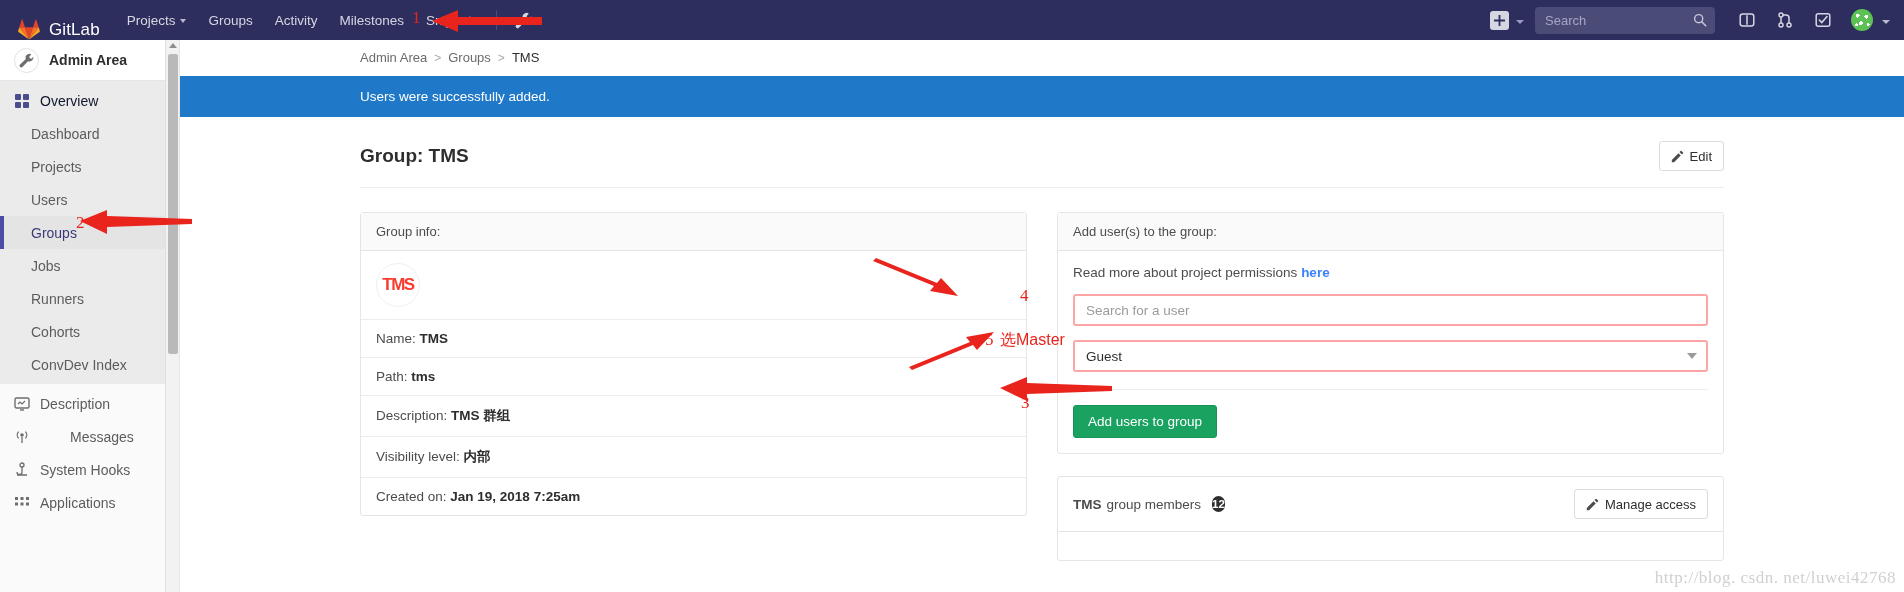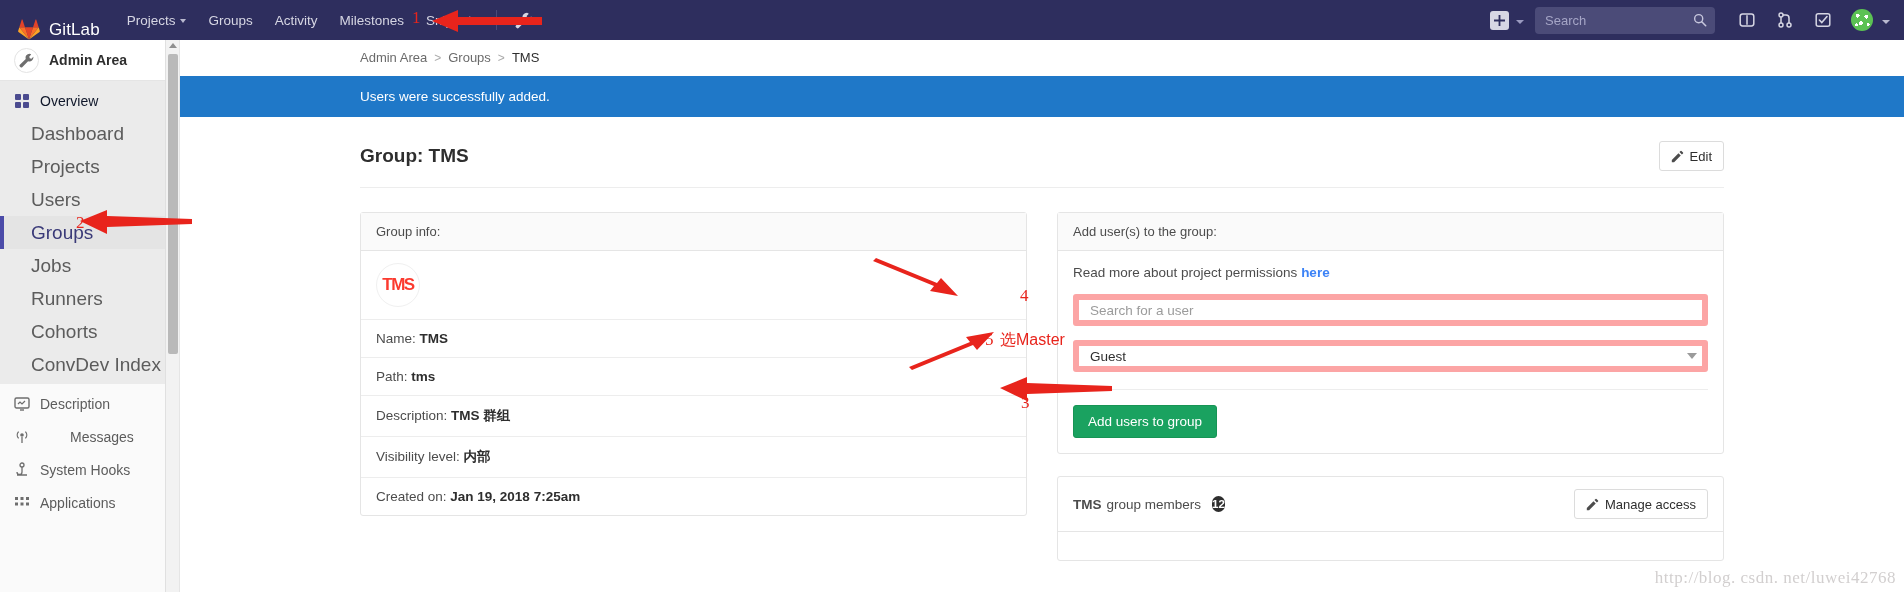--- a/index.html
+++ b/index.html
@@ -117,21 +117,21 @@
   .sb-avatar {
     width: 25px; height: 25px; border-radius: 50%;
     background: #fff; border: 1px solid #e3e3e3;
     display: flex; align-items: center; justify-content: center;
   }
   .sb-title { font-size: 14px; font-weight: bold; color: #2e2e2e; }
   .sb-group { background: #ebebeb; padding: 3px 0; }
   .sb-item {
     display: flex; align-items: center;
     height: 33px; padding-left: 14px; gap: 10px;
-    font-size: 19px; color: #5c5c5c; cursor: pointer;
+    font-size: 14px; color: #5c5c5c; cursor: pointer;
     position: relative;
   }
   .sb-item.top { color: #0f172a; font-size: 14px; }
   .sb-item.sub { padding-left: 31px; }
   .sb-item.active {
     background: #e4e4e4; color: #3a3a78; font-weight: 400;
   }
   .sb-item.active::before {
     content: ""; position: absolute; left: 0; top: 0;
     width: 4px; height: 100%; background: #4b4ba8;
@@ -225,21 +225,21 @@
     color: #fb3a2f; font-size: 17px; font-weight: bold;
     letter-spacing: -1.5px;
   }
 
   .body-pad { padding: 14px 15px 15px 15px; }
   .perm-line { font-size: 13.5px; color: #4c4c4c; margin-bottom: 14px; }
   .perm-line a { color: #3b82f6; font-weight: bold; text-decoration: none; cursor: pointer; }
 
   .field {
     width: 100%; height: 32px;
-    border: 6px solid #fca5a5; border-radius: 3px;
+    border: 2px solid #fca5a5; border-radius: 3px;
     padding: 0 11px; font-size: 13.5px; color: #2e2e2e;
     font-family: "Liberation Sans", sans-serif;
     outline: none; background: #fff;
   }
   .field::placeholder { color: #9b9b9b; }
   .select-wrap { position: relative; margin-top: 14px; }
   .select-wrap .field { appearance: none; -webkit-appearance: none; padding-right: 28px; cursor: pointer; }
   .sel-caret {
     position: absolute; right: 11px; top: 13px;
     width: 0; height: 0; pointer-events: none;

